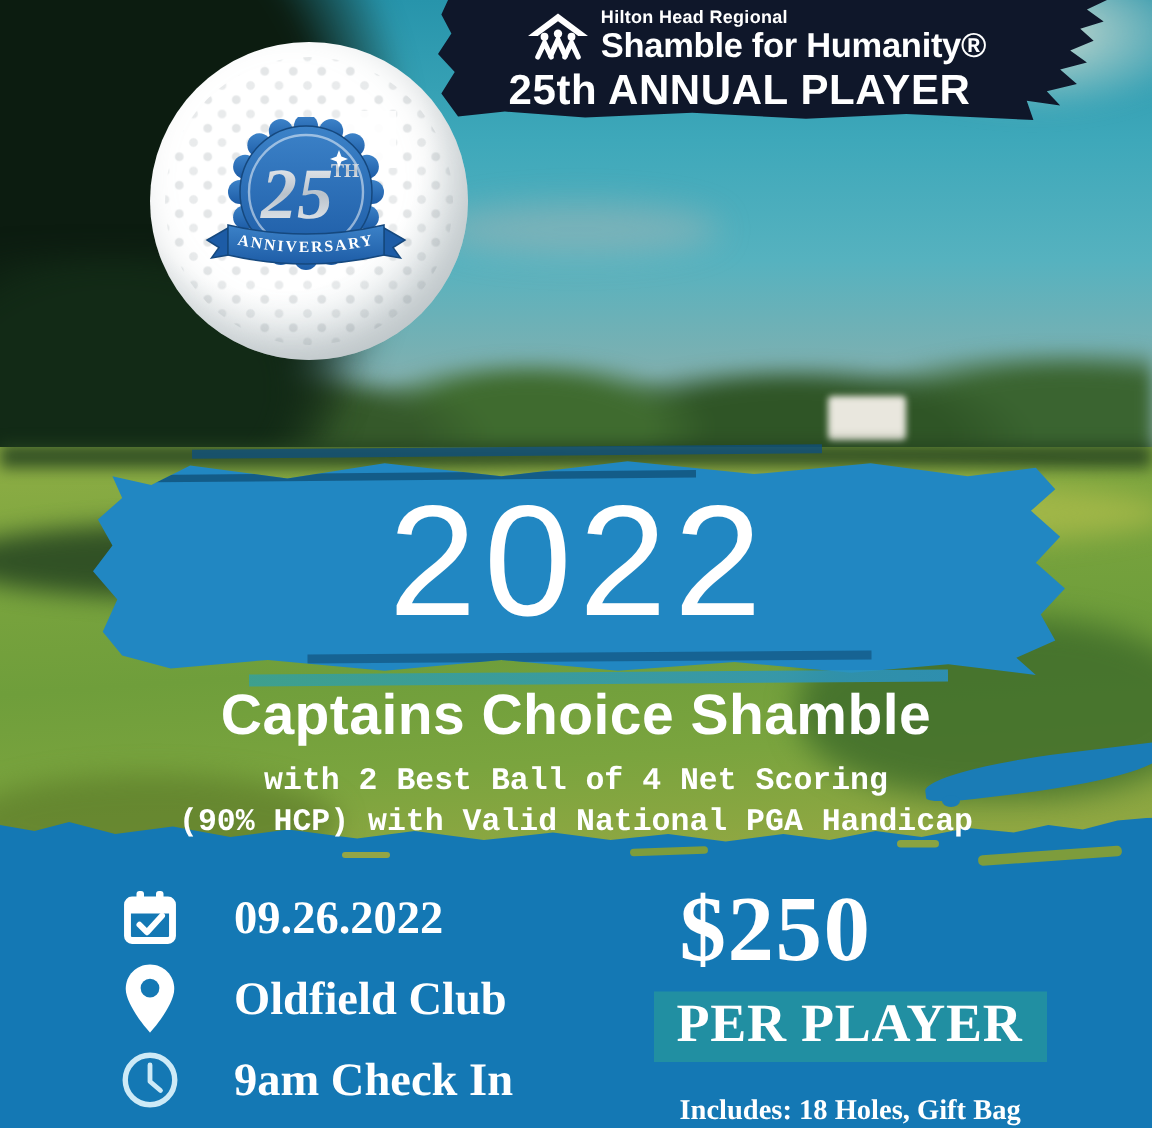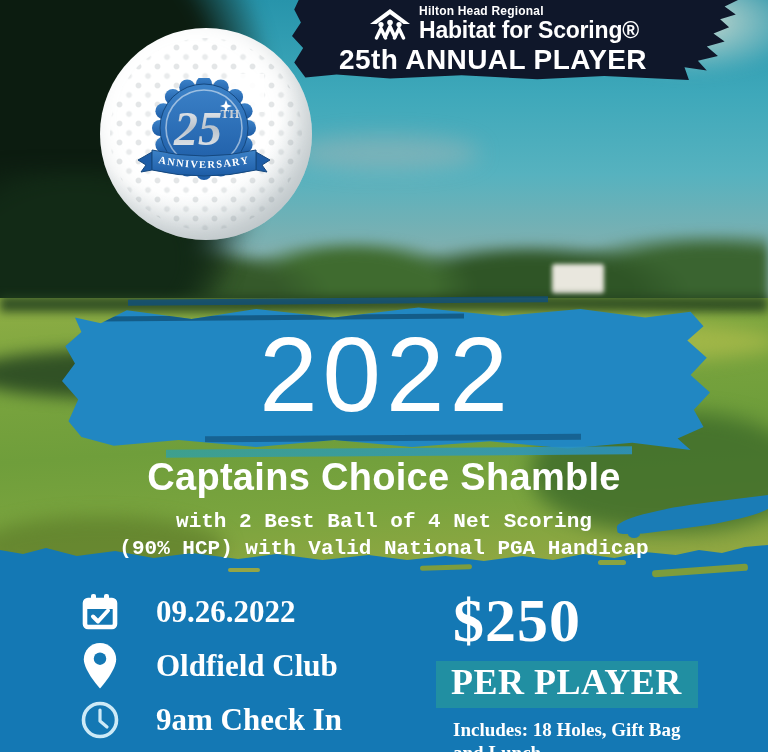--- a/index.html
+++ b/index.html
@@ -104,21 +104,21 @@
   .fleck3 { left:652px; top:22px; width:96px; height:7px; background:#7d9c3c; transform:rotate(-4deg); }
   .fleck4 { left:228px; top:23px; width:32px; height:4px; background:#94a545; }
 
   .details { position:absolute; left:78px; top:43px; display:flex; flex-direction:column; gap:6px; }
   .detail-row { display:flex; align-items:center; gap:34px; height:48px; }
   .detail-icon { width:44px; display:flex; justify-content:center; align-items:center; }
   .detail-label { font-size:31px; font-weight:700; white-space:nowrap; }
 
   .pricing { position:absolute; left:453px; top:44px; }
   .price { font-size:62px; font-weight:700; line-height:1; letter-spacing:1px; }
-  .per-player-box { display:inline-block; margin:10px 0 5px -17px; padding:3px 16px 8px 15px;
+  .per-player-box { display:inline-block; margin:10px 0 16px -17px; padding:3px 16px 8px 15px;
     background:rgba(34,145,160,0.9); }
   .per-player-text { font-size:36px; font-weight:800; letter-spacing:.5px; line-height:1; }
   .includes { margin-top:5px; font-size:19px; font-weight:700; line-height:23px; }
   .includes span { display:block; }
 </style>
 </head>
 <body>
 
 <div class="poster">
 
@@ -144,21 +144,21 @@
         <path d="M1,18 L21,3 L41,18 L34.5,18 L21,8.2 L7.5,18 Z" fill="#ffffff"></path>
         <circle cx="12" cy="18.5" r="2.6" fill="#ffffff"></circle>
         <circle cx="21" cy="16.5" r="2.8" fill="#ffffff"></circle>
         <circle cx="30" cy="18.5" r="2.6" fill="#ffffff"></circle>
         <path d="M7.5,32 L12,22.5 L16.5,32" stroke="#ffffff" stroke-width="3.4" fill="none" stroke-linecap="round"></path>
         <path d="M16.2,31 L21,20.5 L25.8,31" stroke="#ffffff" stroke-width="3.6" fill="none" stroke-linecap="round"></path>
         <path d="M25.5,32 L30,22.5 L34.5,32" stroke="#ffffff" stroke-width="3.4" fill="none" stroke-linecap="round"></path>
       </svg>
       <div class="org-text">
         <span class="org-small">Hilton Head Regional</span>
-        <span class="org-large">Habitat for Scoring®</span>
+        <span class="org-large">Shamble for Humanity®</span>
       </div>
     </div>
     <div class="event-line">25th ANNUAL PLAYER</div>
   </div>
 
   <div class="layer ball">
     <div class="badge-artifact"></div>
     <svg class="badge" width="140" height="124" viewBox="0 0 140 124">
       <defs>
         <linearGradient id="bluegrad" x1="0" y1="0" x2="0" y2="1">

